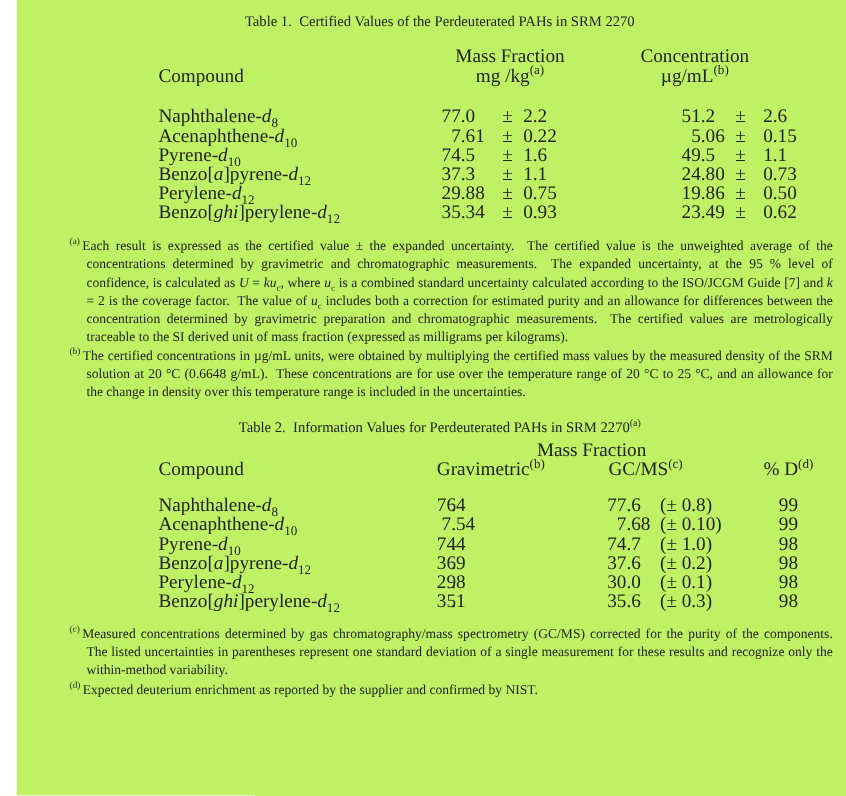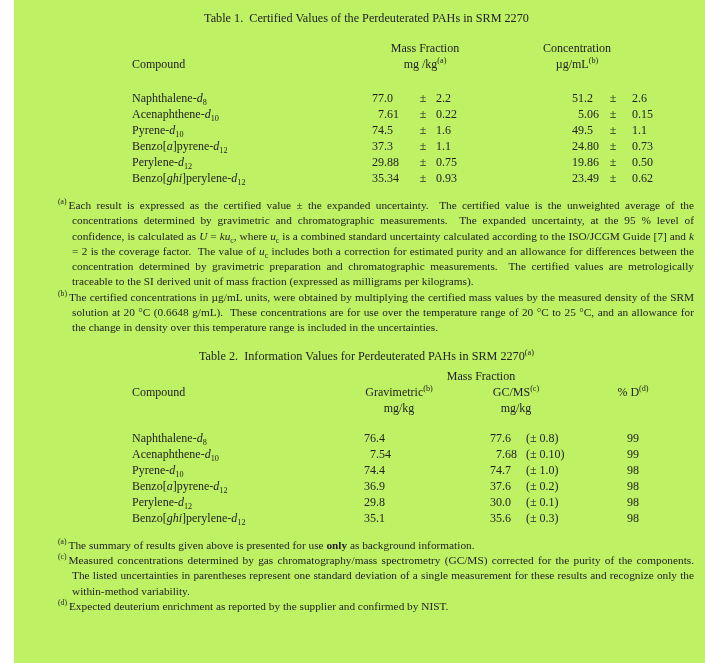--- a/index.html
+++ b/index.html
@@ -6,21 +6,21 @@
   .page {
     position:relative; width:705px; height:663px; overflow:hidden;
     background:#bef264; color:#222;
     font-family:"Liberation Serif","DejaVu Serif",serif;
     box-sizing:border-box; padding-top:10px;margin-left:14px;
   }
   .doc-title { text-align:center; font-size:12.2px; line-height:16px; white-space:pre-wrap; }
   .t1-title { margin-bottom:14px; }
   .t2-title { margin-top:12px; }
 
-  table { border-collapse:collapse; table-layout:fixed; margin-left:118px; font-size:12px; }
+  table { border-collapse:collapse; table-layout:fixed; margin-left:118px; font-size:16px; }
   td { padding:0; line-height:16px; height:16px; white-space:nowrap; vertical-align:bottom; overflow:visible; }
   tr.spacer1 td { height:18px; }
   tr.spacer2 td { height:14px; }
   .center { text-align:center; }
   .cname { text-align:left; }
   .pm { text-align:center; }
   .u  { text-align:left; }
   .u2 { padding-left:6px; }
   .paren { text-align:left; padding-left:8px; }
   .pd { text-align:center; }
@@ -154,26 +154,20 @@
       <td></td>
       <td colspan="3" class="center">Mass Fraction</td>
       <td></td>
     </tr>
     <tr>
       <td class="cname">Compound</td>
       <td class="center"><span>Gravimetric</span><sup>(b)</sup></td>
       <td colspan="2" class="center"><span>GC/MS</span><sup>(c)</sup></td>
       <td class="center"><span>% D</span><sup>(d)</sup></td>
     </tr>
-    <tr>
-      <td></td>
-      <td class="center">mg/kg</td>
-      <td colspan="2" class="center">mg/kg</td>
-      <td></td>
-    </tr>
     <tr class="spacer2">
           <td colspan="5"></td>
         </tr>
 
     <tr>
       <td class="cname"><span>Naphthalene-</span><i>d</i><sub>8</sub></td>
       <td><span class="vi w12">76</span><span>.4</span></td>
       <td><span class="vi w68">77</span><span>.6</span></td>
       <td class="paren">(± 0.8)</td>
       <td class="pd">99</td>
@@ -210,18 +204,17 @@
       <td class="cname"><span>Benzo[</span><i>ghi</i><span>]perylene-</span><i>d</i><sub>12</sub></td>
       <td><span class="vi w12">35</span><span>.1</span></td>
       <td><span class="vi w68">35</span><span>.6</span></td>
       <td class="paren">(± 0.3)</td>
       <td class="pd">98</td>
     </tr>
   </tbody>
     </table>
 
   <div class="fns">
-    <div class="fn"><sup class="fnm">(a)</sup><span class="fnb"><span>The summary of results given above is presented for use </span><b>only</b><span> as background information.</span></span></div>
     <div class="fn"><sup class="fnm">(c)</sup><span class="fnb"><span>Measured concentrations determined by gas chromatography/mass spectrometry (GC/MS) corrected for the purity of the components.  The listed uncertainties in parentheses represent one standard deviation of a single measurement for these results and recognize only the within-method variability.</span></span></div>
     <div class="fn"><sup class="fnm">(d)</sup><span class="fnb"><span>Expected deuterium enrichment as reported by the supplier and confirmed by NIST.</span></span></div>
   </div>
 
 </div>
 
 </body></html>

